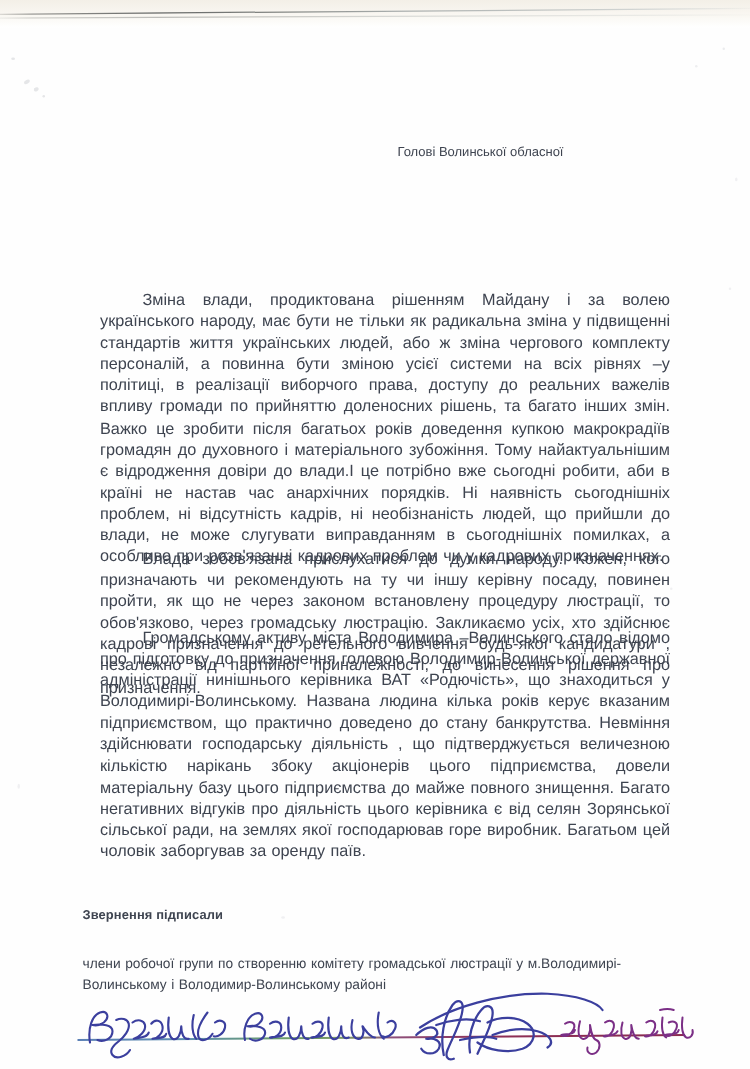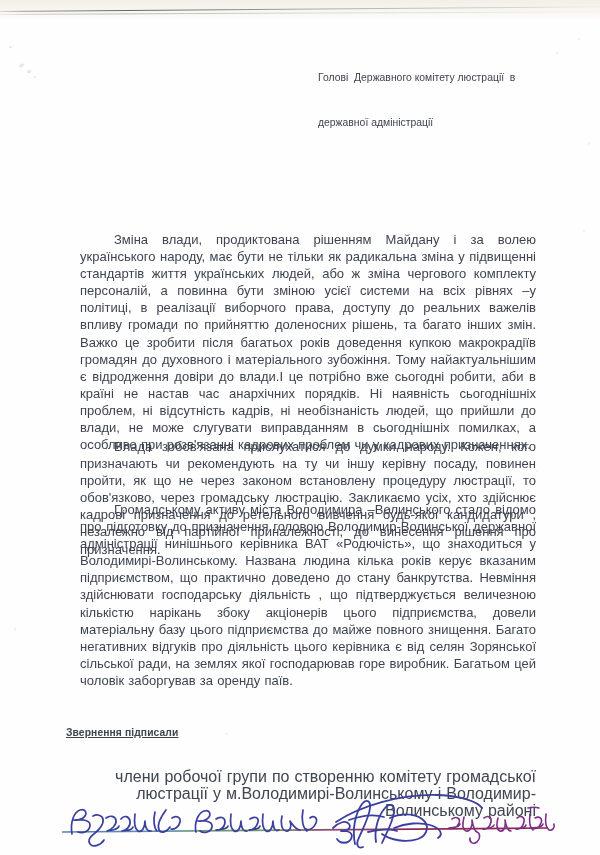--- a/index.html
+++ b/index.html
@@ -94,31 +94,30 @@
   #para-4 { top: 624px; }
   #para-5 { top: 688px; }
 
   .signed-heading {
     position: absolute;
     left: 66px;
     top: 727px;
     font-size: 10.3px;
     font-weight: bold;
     letter-spacing: .1px;
-    text-decoration: underline;
   }
 
   #signers {
     position: absolute;
     left: 66px;
     top: 752px;
     width: 470px;
-    font-size: 16px;
+    font-size: 11px;
     line-height: 17.1px;
-    text-align: right;
+    text-align: left;
     text-indent: 0;
   }
 
   
   #signature-zone {
     position: absolute;
     left: 0;
     top: 792px;
     width: 600px;
     height: 63px;
@@ -141,25 +140,24 @@
   <div class="speck" style="left:578px;top:38px; width:2px; height:2px; opacity:.4;"></div>
   <div class="speck" style="left:556px;top:52px; width:2px; height:2px; opacity:.35;"></div>
   <div class="speck" style="left:588px;top:142px;width:2px; height:3px; opacity:.3;"></div>
   <div class="speck" style="left:583px;top:230px;width:2px; height:2px; opacity:.3;"></div>
   <div class="speck" style="left:536px;top:470px;width:2px; height:2px; opacity:.3;"></div>
   <div class="speck" style="left:529px;top:647px;width:2px; height:3px; opacity:.3;"></div>
   <div class="speck" style="left:225px;top:733px;width:3px; height:2px; opacity:.3;"></div>
   <div class="speck" style="left:14px; top:627px;width:2px; height:4px; opacity:.3;"></div>
 
   <div class="addressee-block" id="addressee-1">
-    <div class="addr-line">Голові  Державного комітету люстрації  в</div>
   </div>
 
   <div class="addressee-block" id="addressee-2">
-    <div class="addr-line">державної адміністрації</div>
+    <div class="addr-line">Голові Волинської обласної</div>
   </div>
 
 
   <p class="body-block" id="para-1">Зміна  влади, продиктована  рішенням Майдану  і за волею українського народу, має бути не тільки як   радикальна зміна  у підвищенні  стандартів життя українських людей, або ж зміна чергового  комплекту персоналій, а  повинна бути  зміною   усієї системи  на всіх рівнях –у політиці, в  реалізації виборчого права,   доступу до реальних важелів впливу громади по  прийняттю доленосних рішень, та багато інших змін. Важко це зробити після  багатьох  років доведення купкою макрокрадіїв  громадян  до духовного і матеріального зубожіння. Тому найактуальнішим  є відродження довіри  до влади.І  це потрібно вже  сьогодні робити, аби в країні не настав  час анархічних  порядків. Ні  наявність  сьогоднішніх проблем, ні відсутність кадрів, ні необізнаність людей, що прийшли до влади, не може слугувати   виправданням  в  сьогоднішніх  помилках, а особливо при розв'язанні кадрових проблем чи у  кадрових призначеннях.</p>
   <p class="body-block" id="para-2">Влада  зобов'язана прислухатися до думки народу. Кожен, кого  призначають чи рекомендують  на  ту чи іншу керівну посаду, повинен пройти,  як що не через законом встановлену процедуру люстрації, то обов'язково, через громадську люстрацію. Закликаємо усіх, хто   здійснює кадрові  призначення  до ретельного вивчення  будь-якої  кандидатури , незалежно від  партійної приналежності,  до винесення рішення про призначення.</p>
   <p class="body-block" id="para-3">Громадському  активу міста Володимира –Волинського  стало відомо про  підготовку  до призначення головою Володимир-Волинської державної адміністрації нинішнього керівника ВАТ «Родючість», що знаходиться у Володимирі-Волинському. Названа  людина  кілька років керує вказаним підприємством, що практично доведено до стану банкрутства. Невміння   здійснювати господарську діяльність , що підтверджується  величезною кількістю нарікань збоку акціонерів цього підприємства, довели  матеріальну базу цього підприємства до майже повного знищення. Багато негативних відгуків про  діяльність цього керівника  є від селян Зорянської сільської ради, на землях якої  господарював горе виробник. Багатьом цей чоловік заборгував за оренду паїв.</p>
 
   <div class="signed-heading">Звернення підписали</div>
 
   <p class="body-block no-indent" id="signers">члени робочої групи по створенню комітету громадської люстрації у м.Володимирі-Волинському і Володимир-Волинському районі</p>

